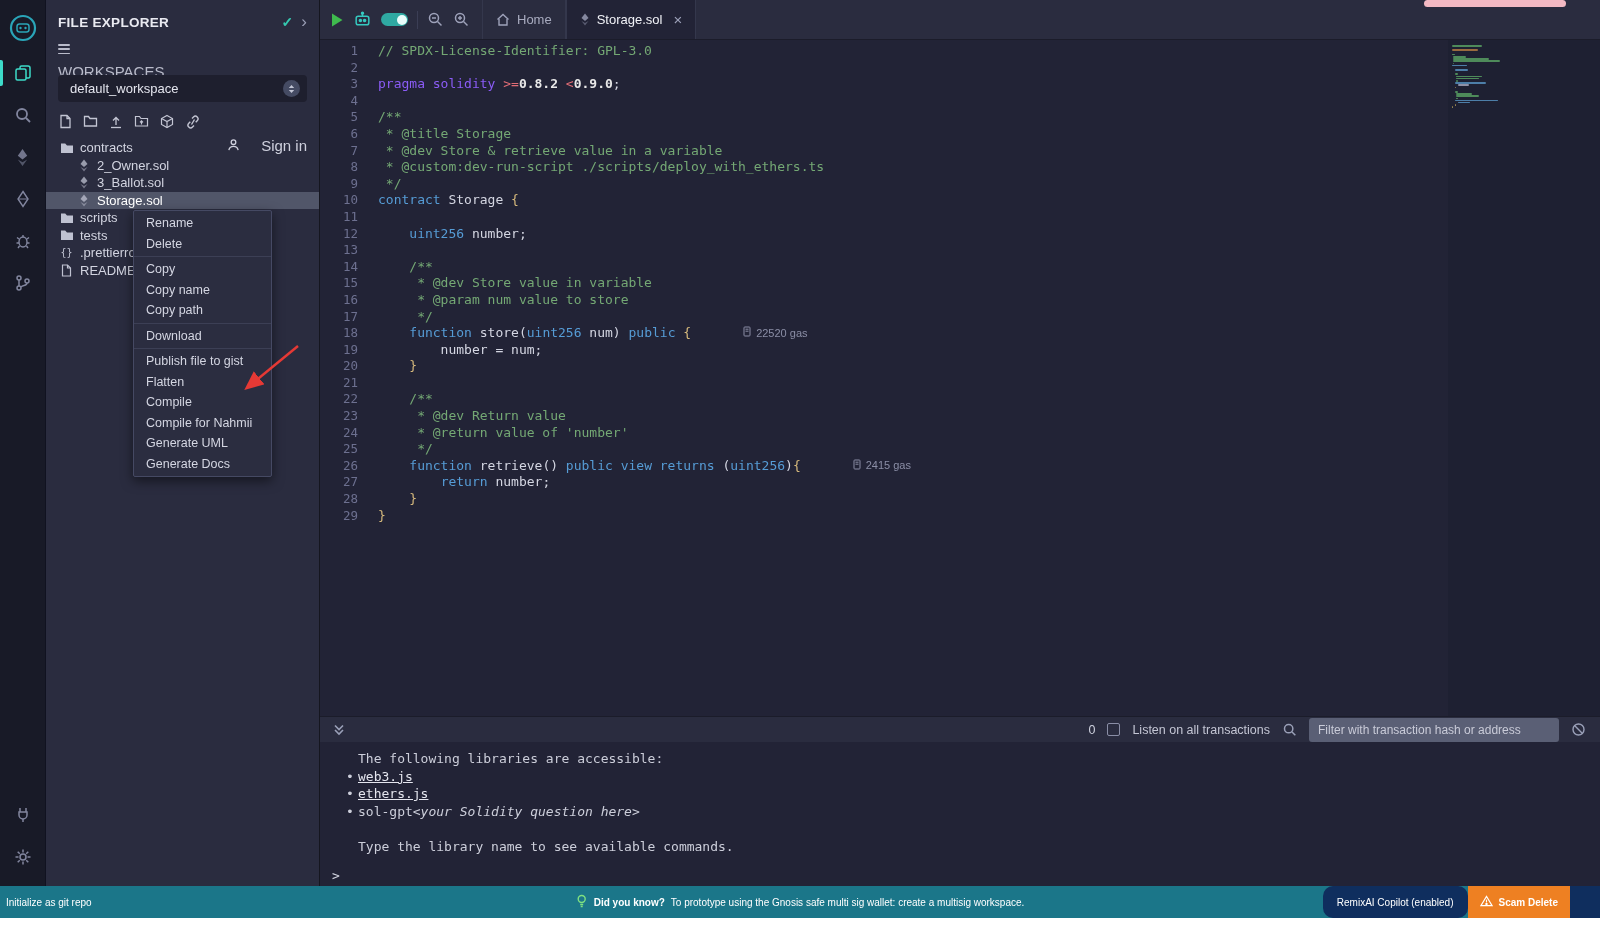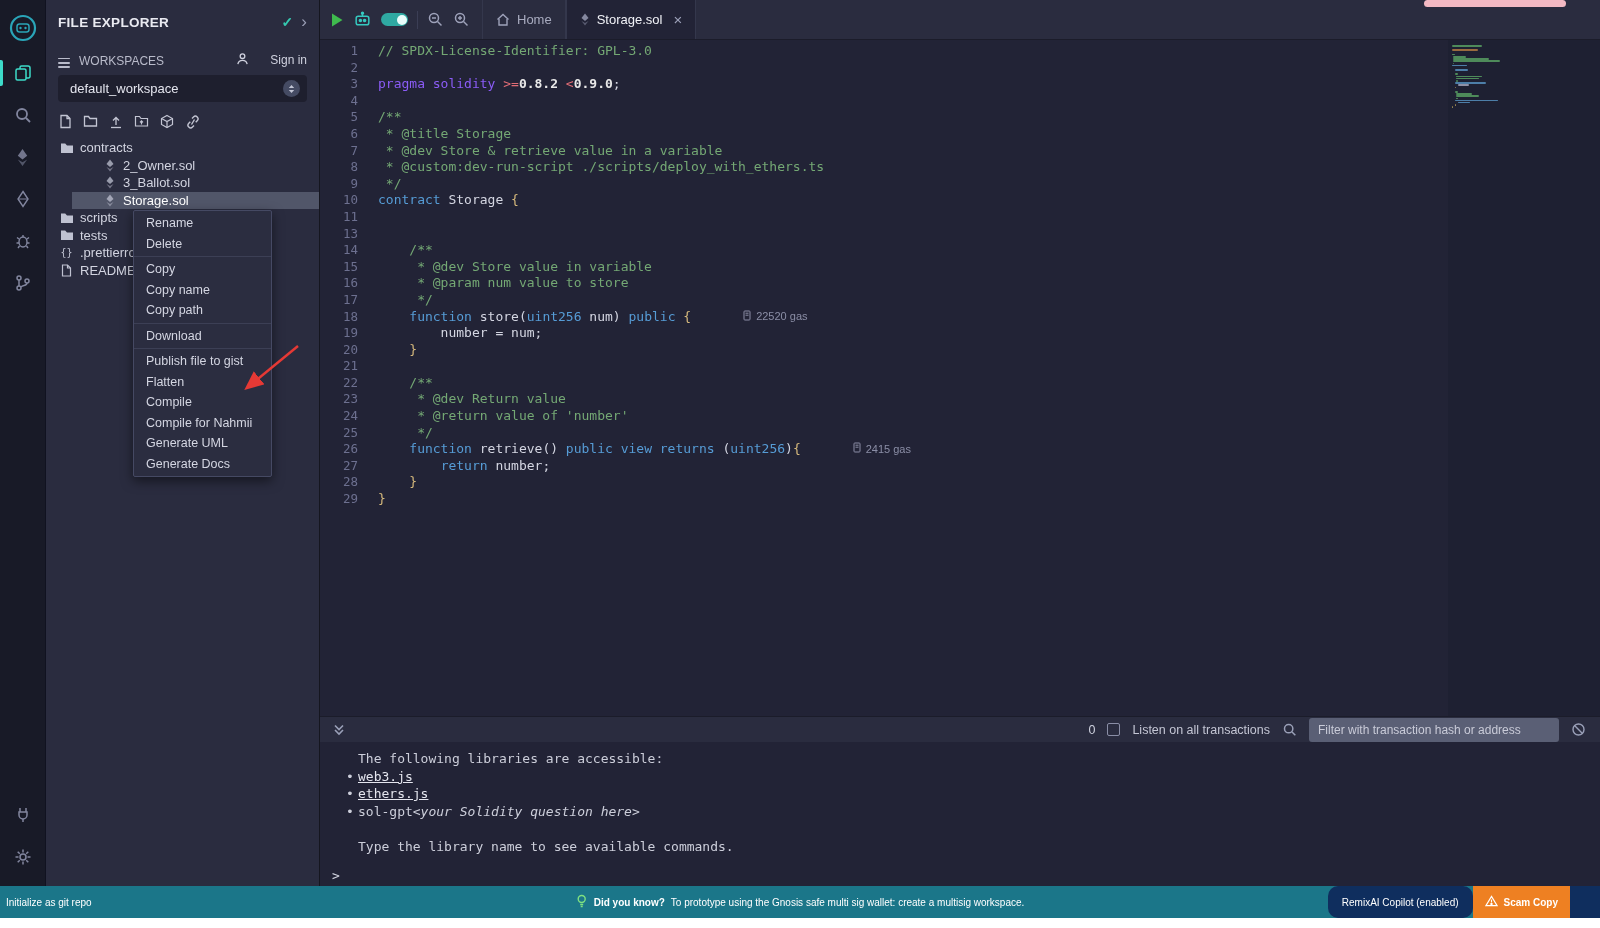--- a/index.html
+++ b/index.html
@@ -16,31 +16,31 @@
   .act-icon.active { color:#3ddbc9; }
   .act-icon.active::before { content:""; position:absolute; left:0; top:6px; bottom:6px; width:3px; background:#3ddbc9; border-radius:0 2px 2px 0; }
 
   
   .side-panel { width:274px; background:#2a2c3f; border-right:1px solid #15161f; display:flex; flex-direction:column; color:#cfd1de; font-size:13px; position:relative; }
   .panel-header { height:44px; display:flex; align-items:center; padding:0 12px; gap:8px; flex-shrink:0; }
   .panel-title { font-weight:bold; font-size:13.5px; color:#e9eaf1; letter-spacing:.3px; white-space:nowrap; }
   .ph-spacer { flex:1; }
   .check-icon { color:#35c9b0; font-size:14px; font-weight:bold; }
   .chevron-icon { color:#9황; color:#9납; color:#9a9eb5; font-size:17px; cursor:pointer; }
-  .workspaces-row { display:flex; align-items:flex-end; gap:9px; padding:0 12px; height:24px; color:#b9bbca; font-size:12px; flex-shrink:0; }
+  .workspaces-row { display:flex; align-items:flex-start; gap:9px; padding:0 12px; height:24px; color:#b9bbca; font-size:15px; flex-shrink:0;flex-direction:column; }
   .hamburger-icon { display:inline-flex; flex-direction:column; gap:2.5px; cursor:pointer; }
   .hamburger-icon i { width:12px; height:1.8px; background:#b9bbca; border-radius:1px; }
   .signin { margin-left:auto; display:flex; align-items:center; gap:21px; color:#cfd1de; cursor:pointer;margin-top:48px; }
   .workspace-select { margin:7px 12px 9px; height:27px; background:#1e1f2e; border-radius:4px; display:flex; align-items:center; justify-content:space-between; padding:0 7px 0 12px; color:#e4e5ee; font-size:13px; cursor:pointer; flex-shrink:0; }
   .ws-badge { width:17px; height:17px; border-radius:50%; background:#454b63; color:#c3c6d6; display:flex; align-items:center; justify-content:center; }
   .file-toolbar { display:flex; align-items:center; gap:11px; padding:3px 12px 9px; color:#c3c5d3; flex-shrink:0; }
   .file-toolbar .icon { cursor:pointer; display:inline-flex; }
   .file-tree { flex:1; position:relative; padding-top:1px; }
   .tree-row { height:17.5px; display:flex; align-items:center; gap:6px; padding-left:13px; color:#d2d4e0; cursor:pointer; white-space:nowrap; overflow:hidden; }
-  .tree-row.depth1 { padding-left:30px;margin-left:26px; }
+  .tree-row.depth1 { padding-left:30px; }
   .tree-row.selected { background:#515669; color:#ffffff; }
   .tree-ic { display:inline-flex; color:#bfc2d1; width:15px; justify-content:center; flex-shrink:0; }
   .json-glyph { font-family:"DejaVu Sans Mono", monospace; font-size:10px; color:#bfc2d1; }
 
   
   .main { flex:1; display:flex; flex-direction:column; position:relative; min-width:0; }
   .tabbar { height:40px; background:#2a2c3f; border-bottom:1px solid #1b1c2a; display:flex; align-items:stretch; flex-shrink:0; }
   .tb-tools { display:flex; align-items:center; gap:9px; padding:0 12px 0 10px; }
   .tbtn { background:none; border:none; display:inline-flex; align-items:center; color:#9ea2ba; cursor:pointer; padding:0; }
   .toggle { width:27px; height:13px; border-radius:8px; background:#2fa9a2; position:relative; display:inline-block; cursor:pointer; }
@@ -373,20 +373,21 @@
           <div class="code-line"><span class="ln">2</span><span class="code-text"></span></div>
           <div class="code-line"><span class="ln">3</span><span class="code-text"><span class="tok-o">pragma solidity </span><span class="tok-op">&gt;=</span><span class="tok-n">0.8.2</span><span class="tok-w"> </span><span class="tok-op">&lt;</span><span class="tok-n">0.9.0</span><span class="tok-w">;</span></span></div>
           <div class="code-line"><span class="ln">4</span><span class="code-text"></span></div>
           <div class="code-line"><span class="ln">5</span><span class="code-text"><span class="tok-c">/**</span></span></div>
           <div class="code-line"><span class="ln">6</span><span class="code-text"><span class="tok-c"> * @title Storage</span></span></div>
           <div class="code-line"><span class="ln">7</span><span class="code-text"><span class="tok-c"> * @dev Store &amp; retrieve value in a variable</span></span></div>
           <div class="code-line"><span class="ln">8</span><span class="code-text"><span class="tok-c"> * @custom:dev-run-script ./scripts/deploy_with_ethers.ts</span></span></div>
           <div class="code-line"><span class="ln">9</span><span class="code-text"><span class="tok-c"> */</span></span></div>
           <div class="code-line"><span class="ln">10</span><span class="code-text"><span class="tok-k">contract</span><span class="tok-w"> Storage </span><span class="tok-y">{</span></span></div>
           <div class="code-line"><span class="ln">11</span><span class="code-text"></span></div>
+          <div class="code-line"><span class="ln">12</span><span class="code-text"><span class="tok-w">    </span><span class="tok-k">uint256</span><span class="tok-w"> number;</span></span></div>
           <div class="code-line"><span class="ln">13</span><span class="code-text"></span></div>
           <div class="code-line"><span class="ln">14</span><span class="code-text"><span class="tok-w">    </span><span class="tok-c">/**</span></span></div>
           <div class="code-line"><span class="ln">15</span><span class="code-text"><span class="tok-w">    </span><span class="tok-c"> * @dev Store value in variable</span></span></div>
           <div class="code-line"><span class="ln">16</span><span class="code-text"><span class="tok-w">    </span><span class="tok-c"> * @param num value to store</span></span></div>
           <div class="code-line"><span class="ln">17</span><span class="code-text"><span class="tok-w">    </span><span class="tok-c"> */</span></span></div>
           <div class="code-line"><span class="ln">18</span><span class="code-text"><span class="tok-w">    </span><span class="tok-k">function</span><span class="tok-w"> store(</span><span class="tok-k">uint256</span><span class="tok-w"> num) </span><span class="tok-k">public</span><span class="tok-w"> </span><span class="tok-y">{</span></span><span class="gas"><span class="icon"><svg width="9" height="11" viewBox="0 0 9 11" fill="none" stroke="currentColor" stroke-width="1">
                   <rect x="1" y="1" width="6" height="9" rx="0.8"></rect>
                   <path d="M2.5 3.2h3M2.5 5.2h3"></path>
                 </svg></span><span>22520 gas</span></span></div>
           <div class="code-line"><span class="ln">19</span><span class="code-text"><span class="tok-w">        number = num;</span></span></div>
@@ -503,21 +504,21 @@
     <span>To prototype using the Gnosis safe multi sig wallet: create a multisig workspace.</span>
   </span>
   <span class="sb-right">
     <span class="sb-copilot">RemixAI Copilot (enabled)</span>
     <span class="sb-scam">
       <span class="icon"><svg width="13" height="12" viewBox="0 0 14 12" fill="none" stroke="#fff" stroke-width="1.2">
             <path d="M7 1 13 11H1Z"></path>
             <line x1="7" y1="4.5" x2="7" y2="7.5"></line>
             <circle cx="7" cy="9.3" r=".7" fill="#fff"></circle>
           </svg></span>
-      <span>Scam Copy</span>
+      <span>Scam Delete</span>
     </span>
     <span class="sb-endcap"></span>
   </span>
 </div>
 
 <div class="context-menu" id="context-menu">
     <div class="menu-item">Rename</div>
     <div class="menu-item">Delete</div>
     <div class="menu-sep"></div>
     <div class="menu-item">Copy</div>

